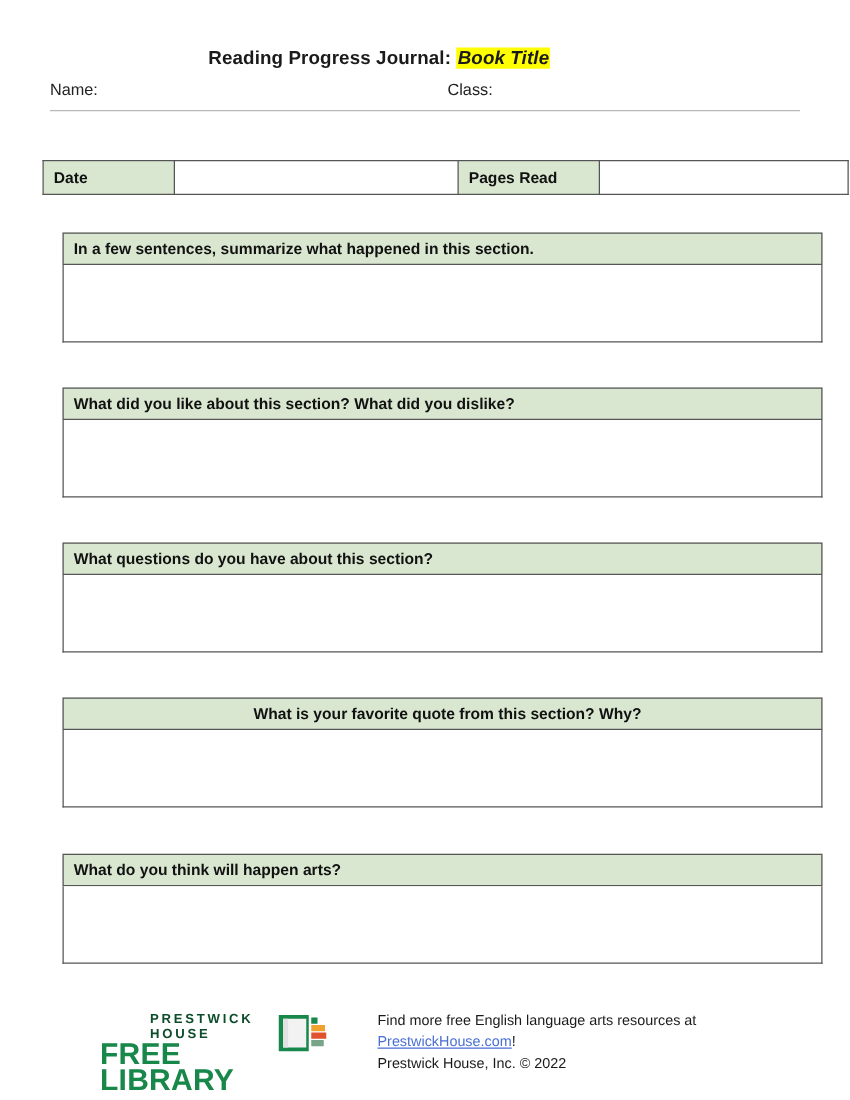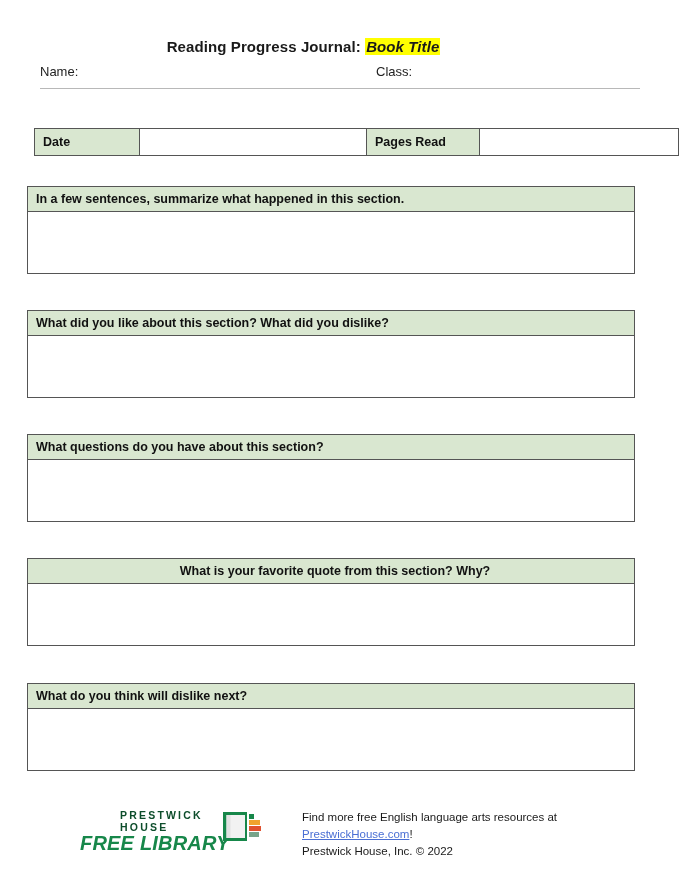--- a/index.html
+++ b/index.html
@@ -55,21 +55,20 @@
     top: 0;
     font-size: 13px;
     color: #222;
   }
   .idline .field-class {
     position: absolute;
     left: 318px;
     top: 0;
     font-size: 13px;
     color: #222;
-    margin-left: 18px;
   }
   .idline .rule {
     position: absolute;
     left: 0;
     top: 24px;
     width: 600px;
     height: 1px;
     background: #b8b8b8;
   }
 
@@ -94,21 +93,21 @@
   .meta-table td.lbl { background: #d9e7d0; }
   .meta-table td.val { background: #ffffff; }
   .col-date  { width: 96px; }
   .col-datev { width: 218px; }
   .col-pages { width: 104px; }
   .col-pagesv{ width: 190px; }
 
   
   .section {
     position: absolute;
-    left: 27px;
+    left: 50px;
     width: 608px;
   }
   .section .prompt {
     box-sizing: border-box;
     width: 100%;
     height: 26px;
     line-height: 24px;
     background: #d9e7d0;
     border: 1px solid #555555;
     font-size: 12.5px;
@@ -145,27 +144,26 @@
   .logo .logo-top {
     font-size: 10.5px;
     font-weight: bold;
     letter-spacing: 2.2px;
     color: #0d4d2b;
     line-height: 12px;
     font-family: "Liberation Sans", sans-serif;
     margin-left: 40px;
   }
   .logo .logo-bottom {
-    font-size: 20px;
+    font-size: 24px;
     font-weight: bold;
     letter-spacing: 0.2px;
     color: #17874a;
     line-height: 21px;
     font-family: "Liberation Sans", sans-serif;
-    font-style: italic;
   }
   .logo-mark {
     position: absolute;
     left: 142px;
     top: 1px;
     width: 40px;
     height: 34px;
   }
   .footer-text {
     position: absolute;
@@ -222,21 +220,21 @@
     <div class="prompt">What questions do you have about this section?</div>
     <div class="answer" style="height:62px;"></div>
   </div>
 
   <div class="section" style="top:558px;text-align:center;">
     <div class="prompt">What is your favorite quote from this section? Why?</div>
     <div class="answer" style="height:62px;"></div>
   </div>
 
   <div class="section" style="top:683px;">
-    <div class="prompt">What do you think will dislike next?</div>
+    <div class="prompt">What do you think will happen arts?</div>
     <div class="answer" style="height:62px;"></div>
   </div>
 
   <div class="footer">
 
     <div class="logo">
       <div class="logo-top">PRESTWICK HOUSE</div>
       <div class="logo-bottom">FREE LIBRARY</div>
       <span class="logo-mark">
         <svg width="40" height="34" viewBox="0 0 40 34" xmlns="http://www.w3.org/2000/svg">

